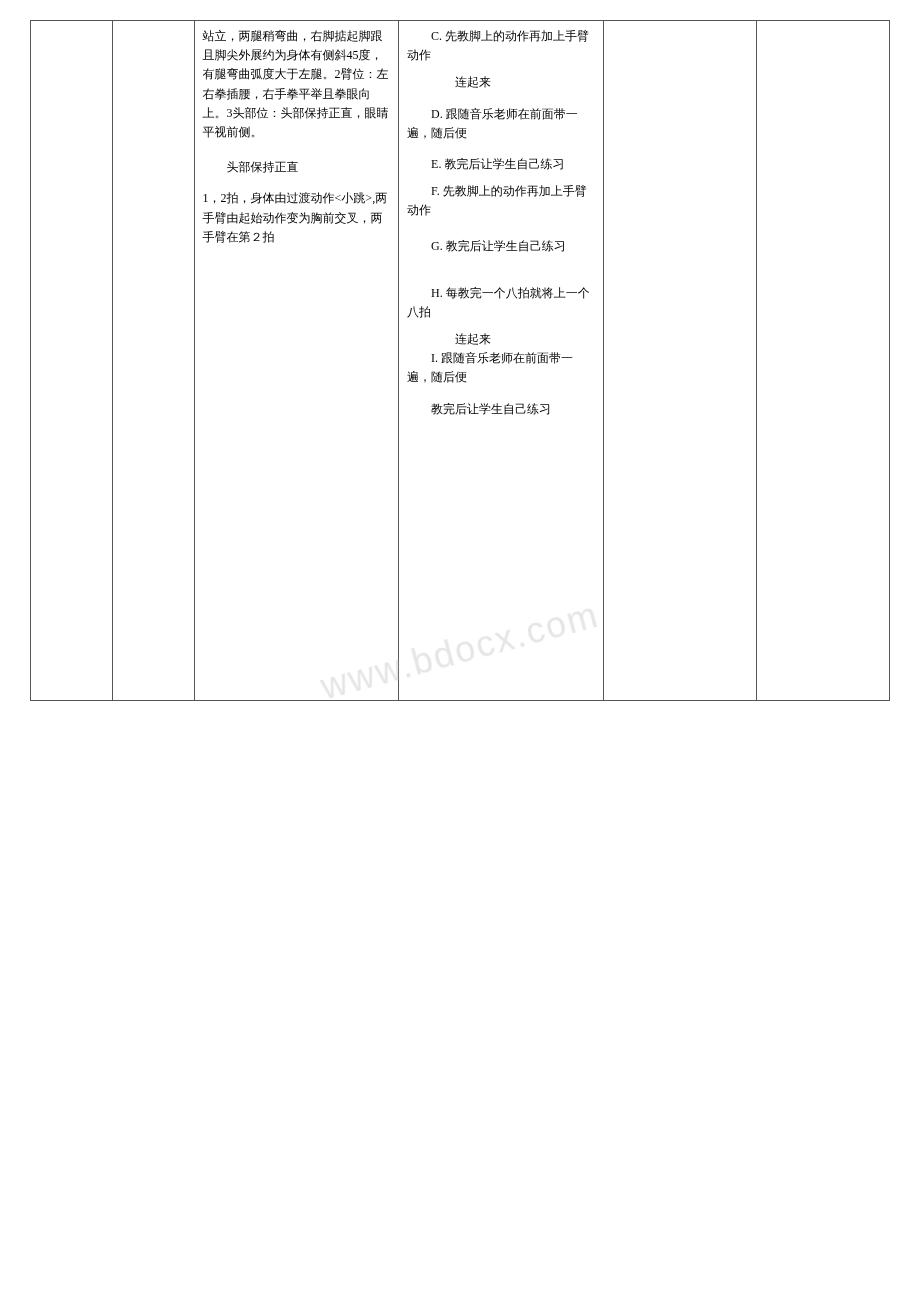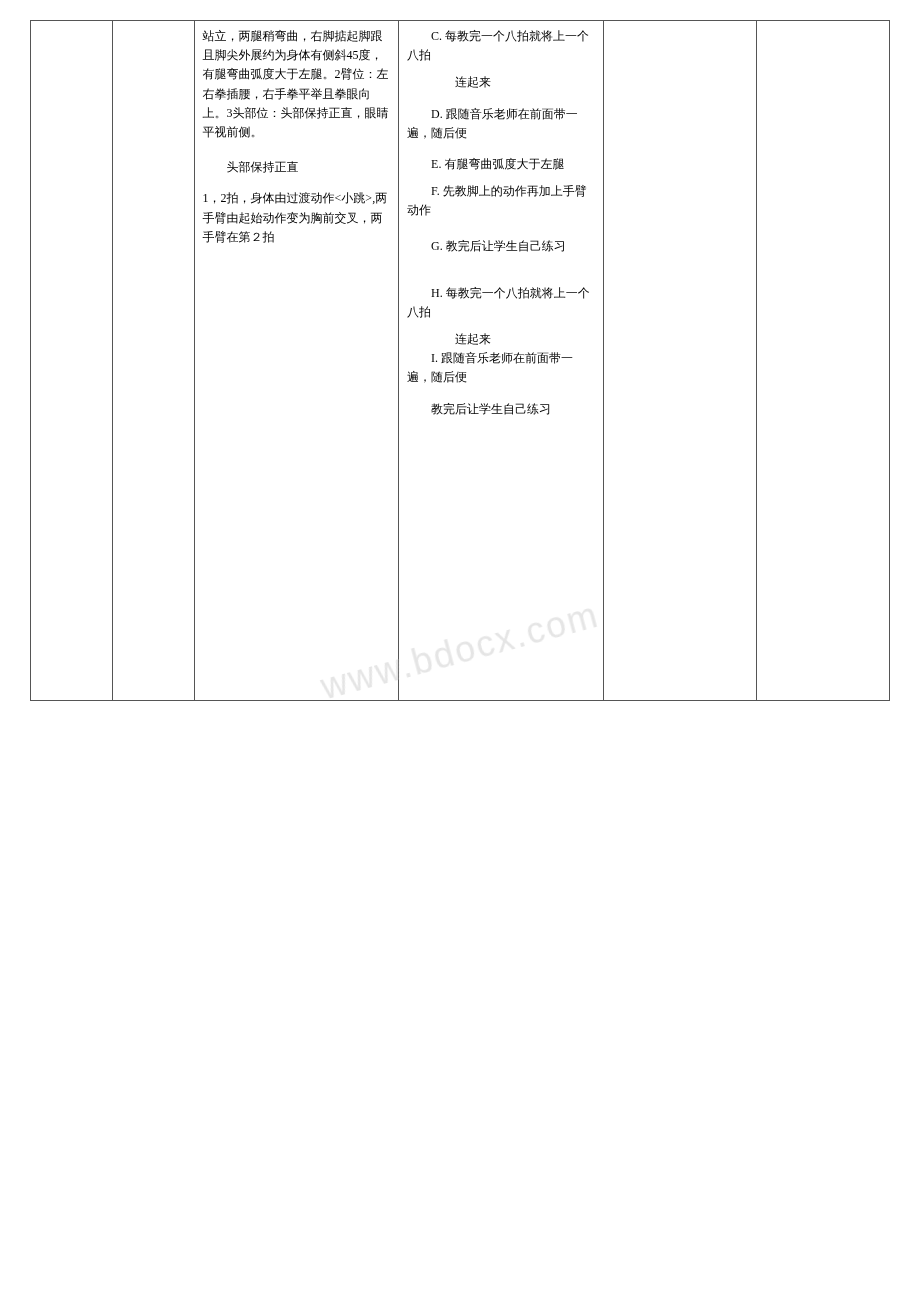--- a/index.html
+++ b/index.html
@@ -80,24 +80,24 @@
               站立，两腿稍弯曲，右脚掂起脚跟且脚尖外展约为身体有侧斜45度，有腿弯曲弧度大于左腿。2臂位：左右拳插腰，右手拳平举且拳眼向上。3头部位：头部保持正直，眼睛平视前侧。
             </div>
             <div style="margin-top: 16px; text-indent: 2em;">
               头部保持正直
             </div>
             <div style="margin-top: 12px;">
               1，2拍，身体由过渡动作&lt;小跳&gt;,两手臂由起始动作变为胸前交叉，两手臂在第２拍
             </div>
           </td>
           <td style="vertical-align: top;">
-            <div style="text-indent: 2em;">C. 每教完一个八拍就将上一个八拍</div>
+            <div style="text-indent: 2em;">C. 先教脚上的动作再加上手臂动作</div>
             <div style="text-indent: 4em; margin-top: 8px;">连起来</div>
             <div style="text-indent: 2em; margin-top: 12px;">D. 跟随音乐老师在前面带一遍，随后便</div>
-            <div style="text-indent: 2em; margin-top: 12px;">E. 有腿弯曲弧度大于左腿</div>
+            <div style="text-indent: 2em; margin-top: 12px;">E. 教完后让学生自己练习</div>
             <div style="text-indent: 2em; margin-top: 8px;">F. 先教脚上的动作再加上手臂动作</div>
             <div style="text-indent: 2em; margin-top: 16px;">G. 教完后让学生自己练习</div>
             <div style="text-indent: 2em; margin-top: 28px;">H. 每教完一个八拍就将上一个八拍</div>
             <div style="text-indent: 4em; margin-top: 8px;">连起来</div>
             <div style="text-indent: 2em; margin-top: 0;">I. 跟随音乐老师在前面带一遍，随后便</div>
             <div style="text-indent: 2em; margin-top: 12px;">教完后让学生自己练习</div>
           </td>
           <td></td>
           <td></td>
         </tr>

